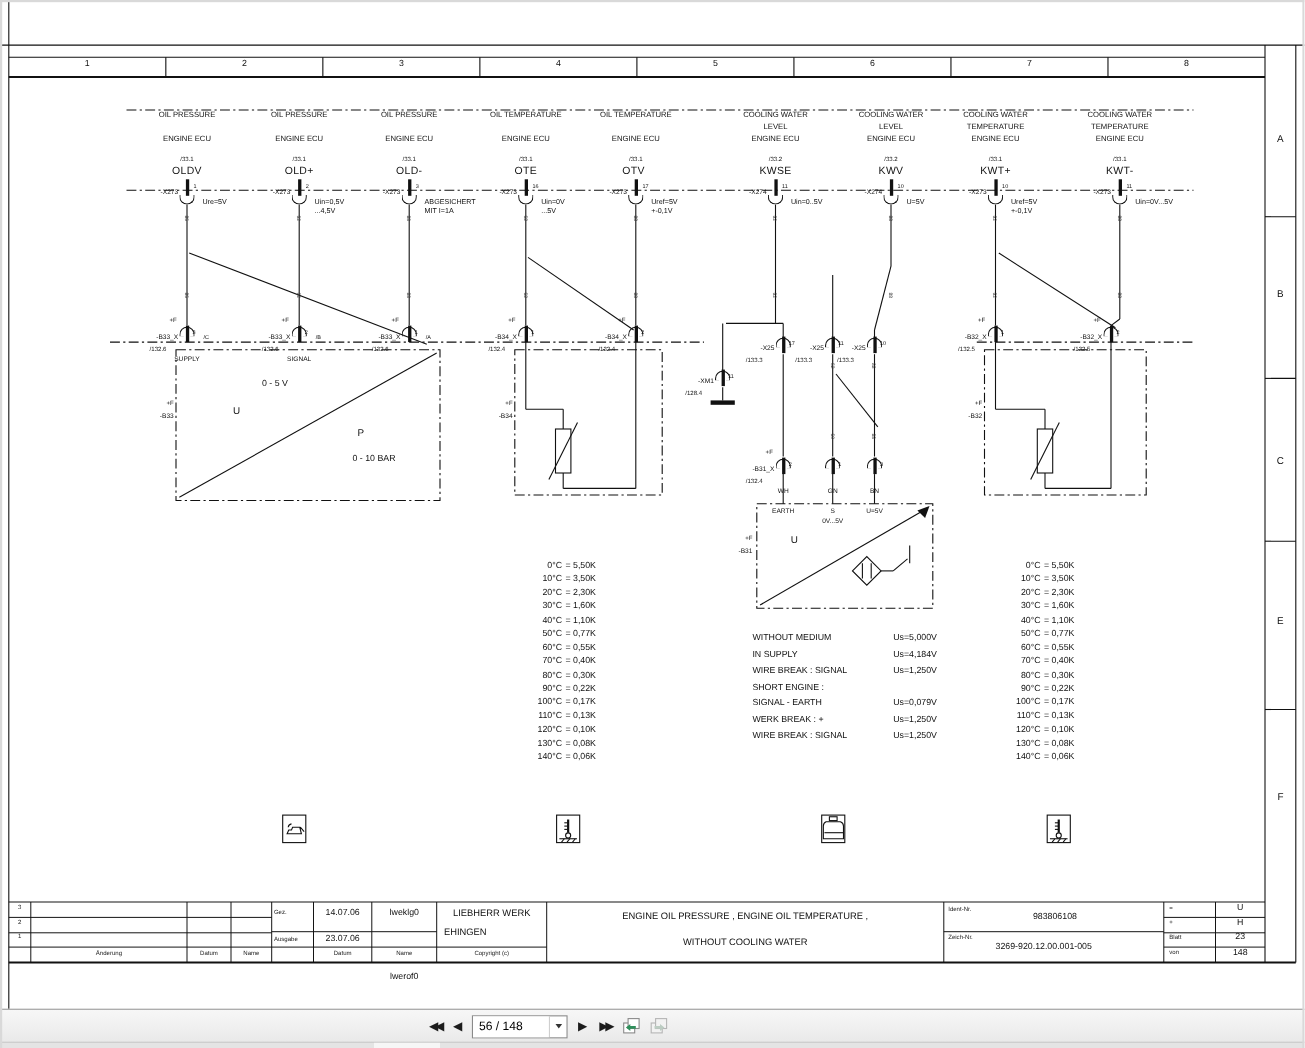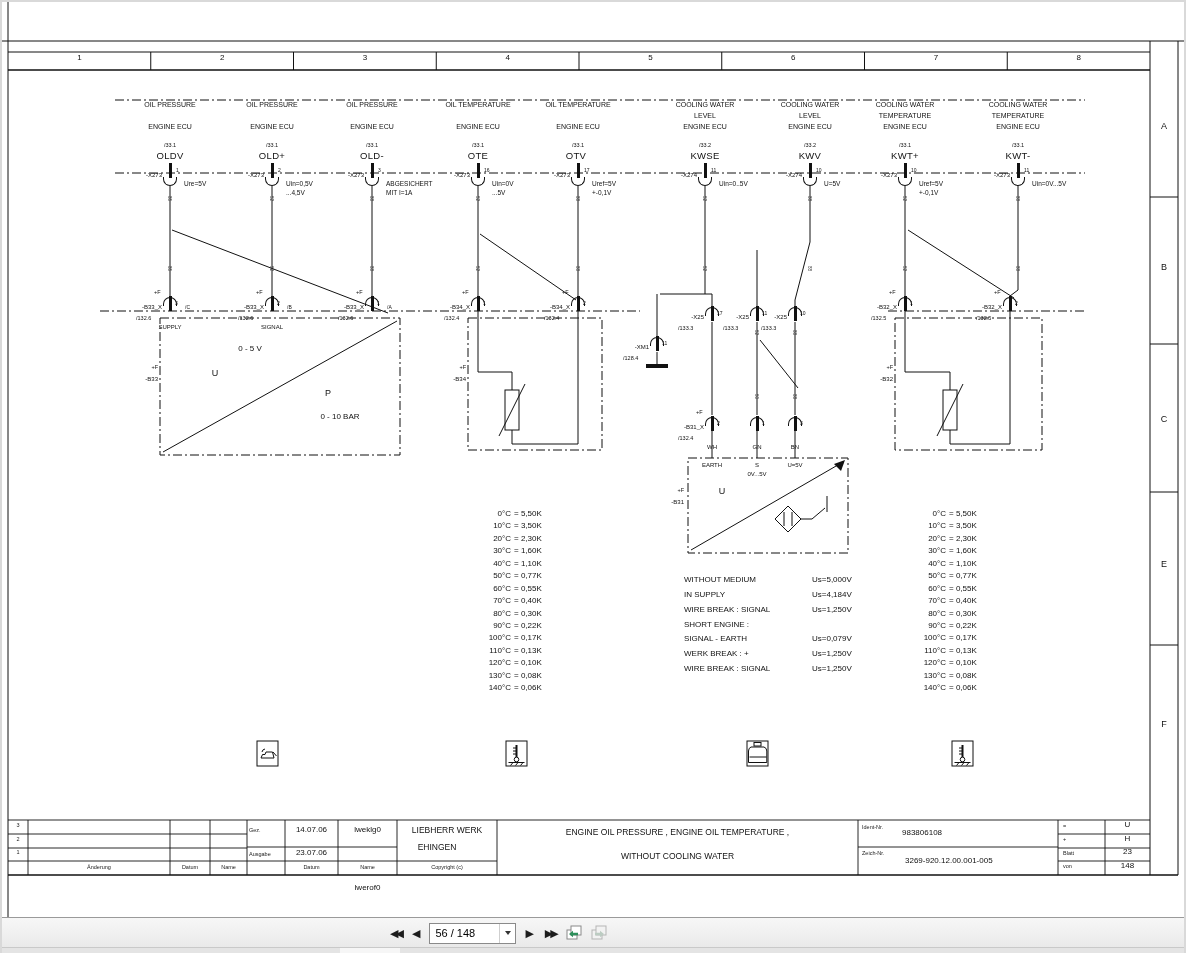--- a/index.html
+++ b/index.html
@@ -210,25 +210,25 @@
     <div class="lb tb-sm" style="left:249px;top:851px">Ausgabe</div>
     <div class="lb tb-md c" style="left:285px;top:849px;width:53px">23.07.06</div>
     <div class="lb tb-md c" style="left:338px;top:884px;width:59px">lwerof0</div>
     <div class="lb tb-sm c" style="left:28px;top:864px;width:142px">Änderung</div>
     <div class="lb tb-sm c" style="left:170px;top:864px;width:40px">Datum</div>
     <div class="lb tb-sm c" style="left:210px;top:864px;width:37px">Name</div>
     <div class="lb tb-sm c" style="left:285px;top:864px;width:53px">Datum</div>
     <div class="lb tb-sm c" style="left:338px;top:864px;width:59px">Name</div>
     <div class="lb tb-sm c" style="left:397px;top:864px;width:100px">Copyright (c)</div>
     <div class="lb tb-lg c" style="left:397px;top:826px;width:100px">LIEBHERR WERK</div>
-    <div class="lb tb-lg c" style="left:387px;top:843px;width:100px">EHINGEN</div>
+    <div class="lb tb-lg c" style="left:373px;top:843px;width:100px">EHINGEN</div>
     <div class="lb tb-lg c" style="left:497px;top:828px;width:361px">ENGINE OIL PRESSURE , ENGINE OIL TEMPERATURE ,</div>
     <div class="lb tb-lg c" style="left:497px;top:852px;width:361px">WITHOUT COOLING WATER</div>
     <div class="lb tb-sm" style="left:862px;top:824px">Ident-Nr.</div>
-    <div class="lb tb-md" style="left:902px;top:829px">983806108</div>
+    <div class="lb tb-md" style="left:939px;top:829px">983806108</div>
     <div class="lb tb-sm" style="left:862px;top:850px">Zeich-Nr.</div>
     <div class="lb tb-md" style="left:905px;top:857px">3269-920.12.00.001-005</div>
   <div class="lb rnum" style="left: 8px; top: 54px; width: 142.75px;">1</div>
       <div class="lb rnum" style="left: 150.75px; top: 54px; width: 142.75px;">2</div>
       <div class="lb rnum" style="left: 293.5px; top: 54px; width: 142.75px;">3</div>
       <div class="lb rnum" style="left: 436.25px; top: 54px; width: 142.75px;">4</div>
       <div class="lb rnum" style="left: 579px; top: 54px; width: 142.75px;">5</div>
       <div class="lb rnum" style="left: 721.75px; top: 54px; width: 142.75px;">6</div>
       <div class="lb rnum" style="left: 864.5px; top: 54px; width: 142.75px;">7</div>
       <div class="lb rnum" style="left: 1007.25px; top: 54px; width: 142.75px;">8</div>

